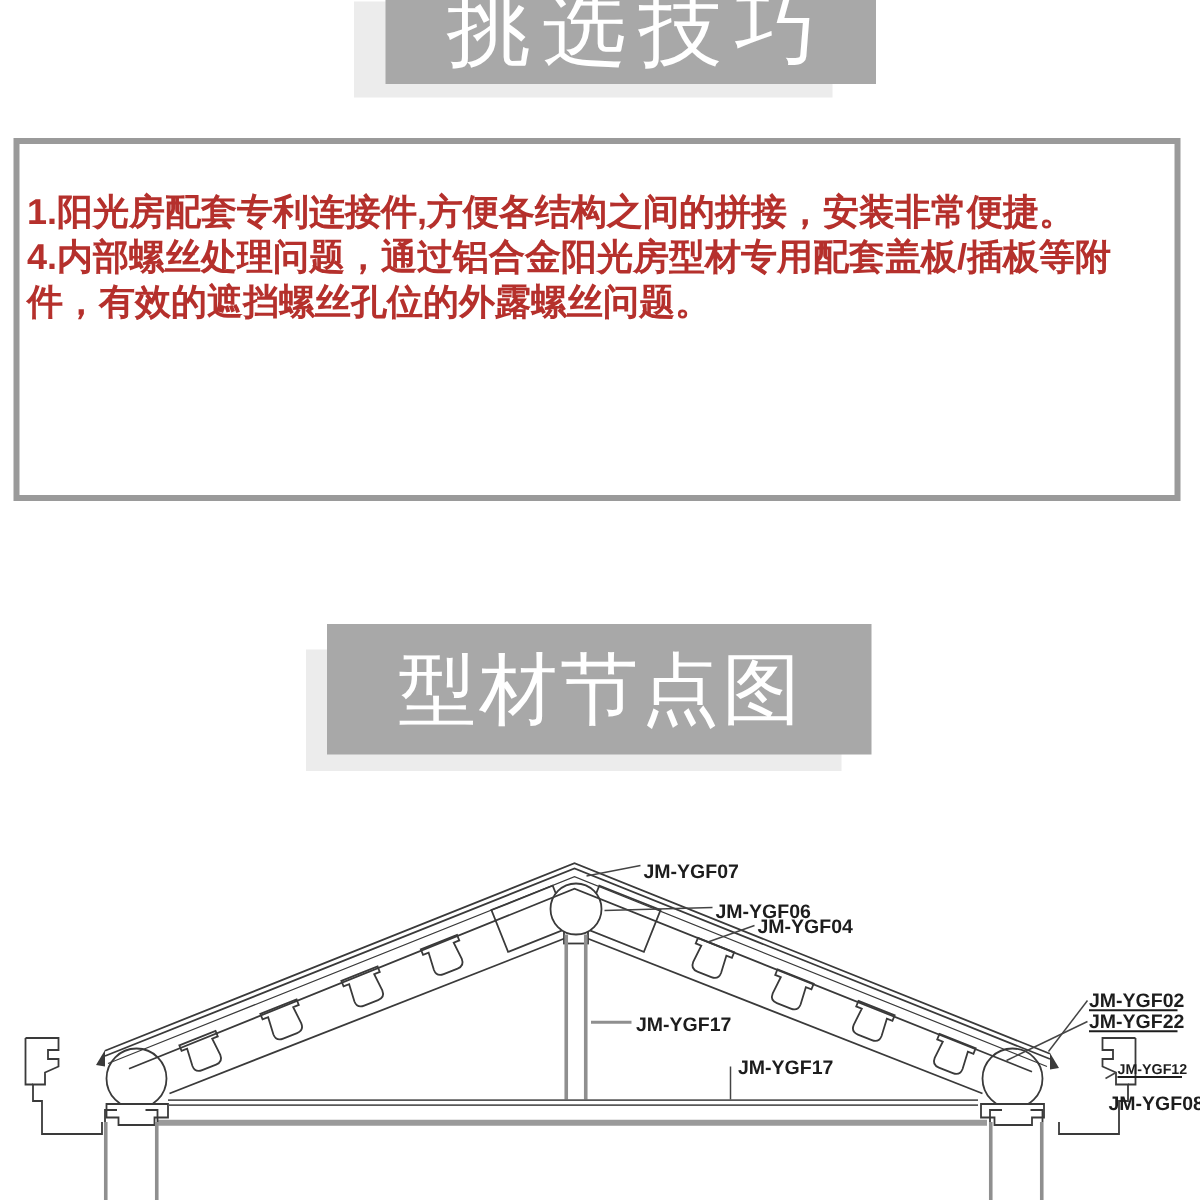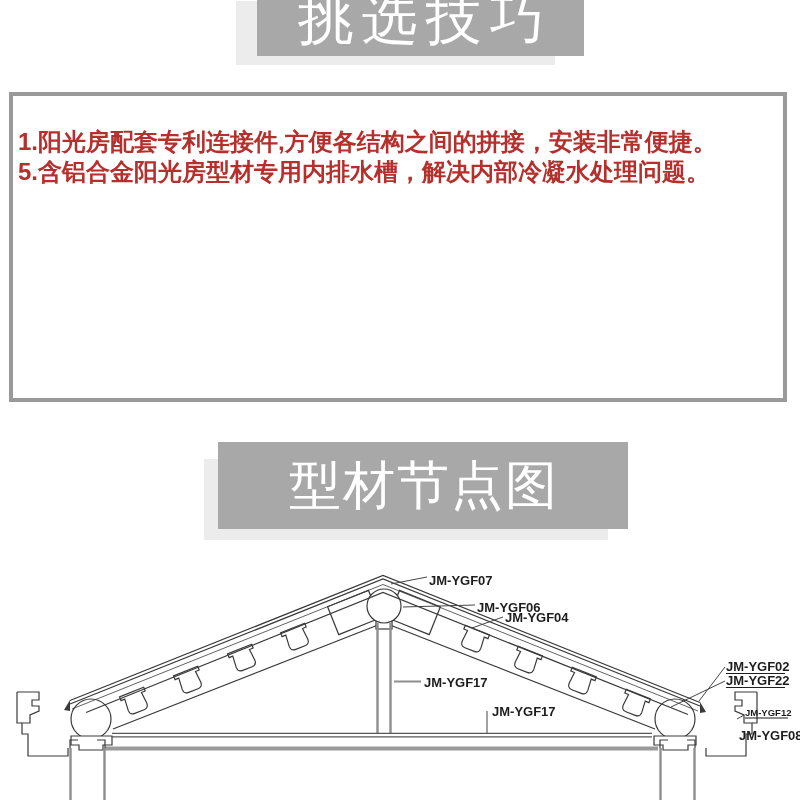--- a/index.html
+++ b/index.html
@@ -11,27 +11,27 @@
     position:absolute;background:#a8a8a8;color:#ffffff;
     display:flex;align-items:center;justify-content:center;
     box-sizing:border-box;white-space:nowrap;
   }
   #banner-tips{
     left:257px;top:-16px;width:327px;height:72px;
     font-size:56px;letter-spacing:8px;padding-left:10px;
     box-shadow:-25px 13px 0 -4px #ececec;
   }
   #banner-diagram{
-    left:218px;top:442px;width:410px;height:87px;
+    left:218px;top:416px;width:363px;height:87px;
     font-size:52px;letter-spacing:2px;padding-left:2px;
     box-shadow:-17px 14px 0 -3px #ececec;
     text-align:right;
   }
   .tips-box{
-    position:absolute;left:9px;top:92px;width:778px;height:310px;
+    position:absolute;left:9px;top:92px;width:778px;height:242px;
     box-sizing:border-box;border:4px solid #9a9a9a;background:#ffffff;
     padding:31px 16px 0 5px;
   }
   .tip-line{
     margin:0;font-size:24px;line-height:30px;font-weight:700;
     color:#b5302c;word-break:break-all;
   }
   .diagram-svg{position:absolute;left:0;top:555px;}
   .diagram-svg text{
     font-family:"Liberation Sans",sans-serif;font-weight:700;
@@ -47,21 +47,21 @@
 </style>
 </head>
 <body>
 
 <div class="banner" id="banner-tips">
   <span>挑选技巧</span>
 </div>
 
 <div class="tips-box">
   <p class="tip-line">1.阳光房配套专利连接件,方便各结构之间的拼接，安装非常便捷。</p>
-  <p class="tip-line">5.含铝合金阳光房型材专用内排水槽，解决内部冷凝水处理问题。</p>
+  <p class="tip-line">4.内部螺丝处理问题，通过铝合金阳光房型材专用配套盖板/插板等附件，有效的遮挡螺丝孔位的外露螺丝问题。</p>
 </div>
 
 <div class="banner" id="banner-diagram">
   <span>型材节点图</span>
 </div>
 
 <svg class="diagram-svg" width="800" height="245" viewBox="0 555 800 245" xmlns="http://www.w3.org/2000/svg">
 
   <g>
     <path class="ln" d="M378,625 L113,729"></path>

